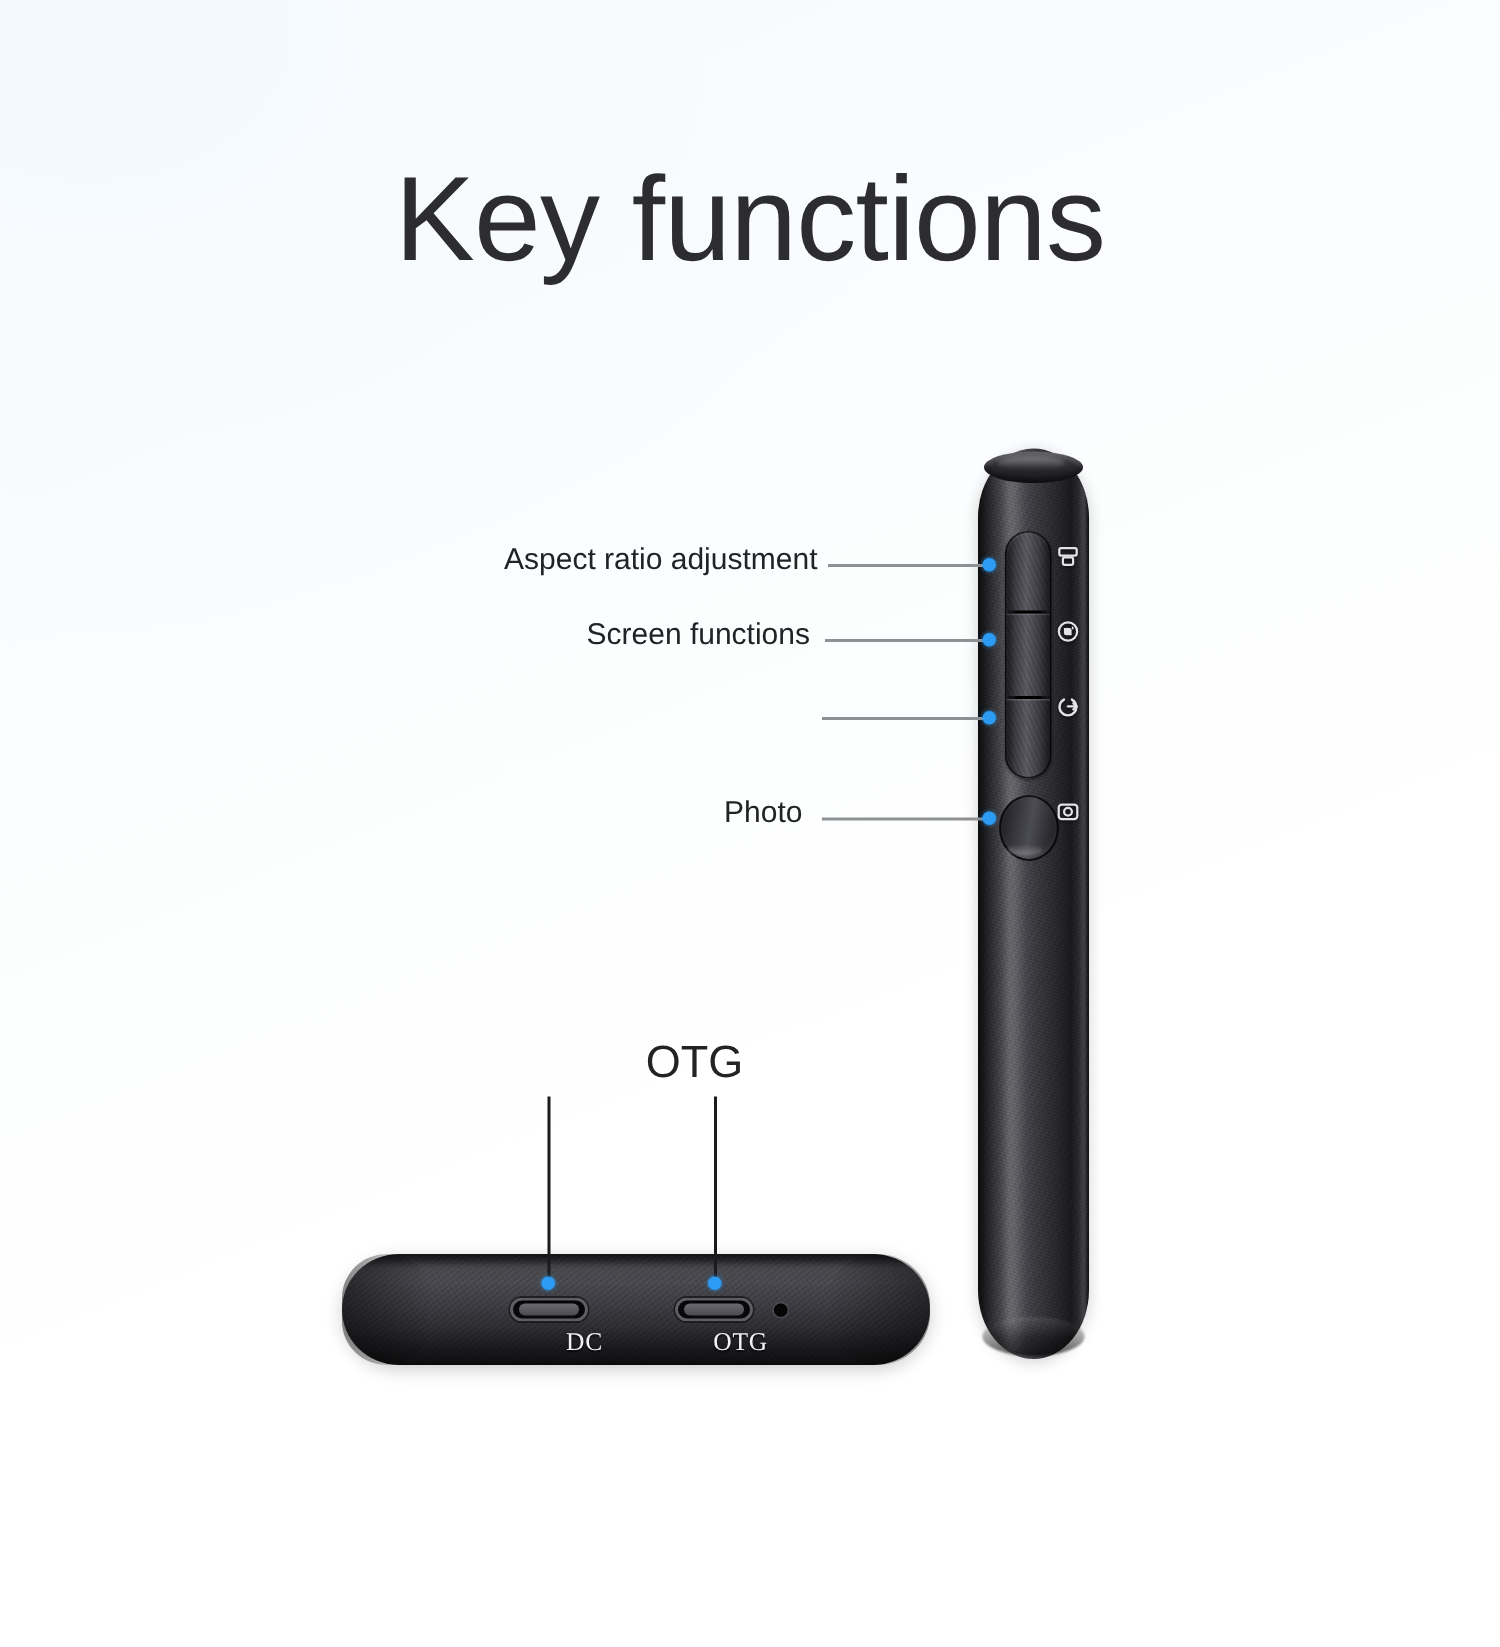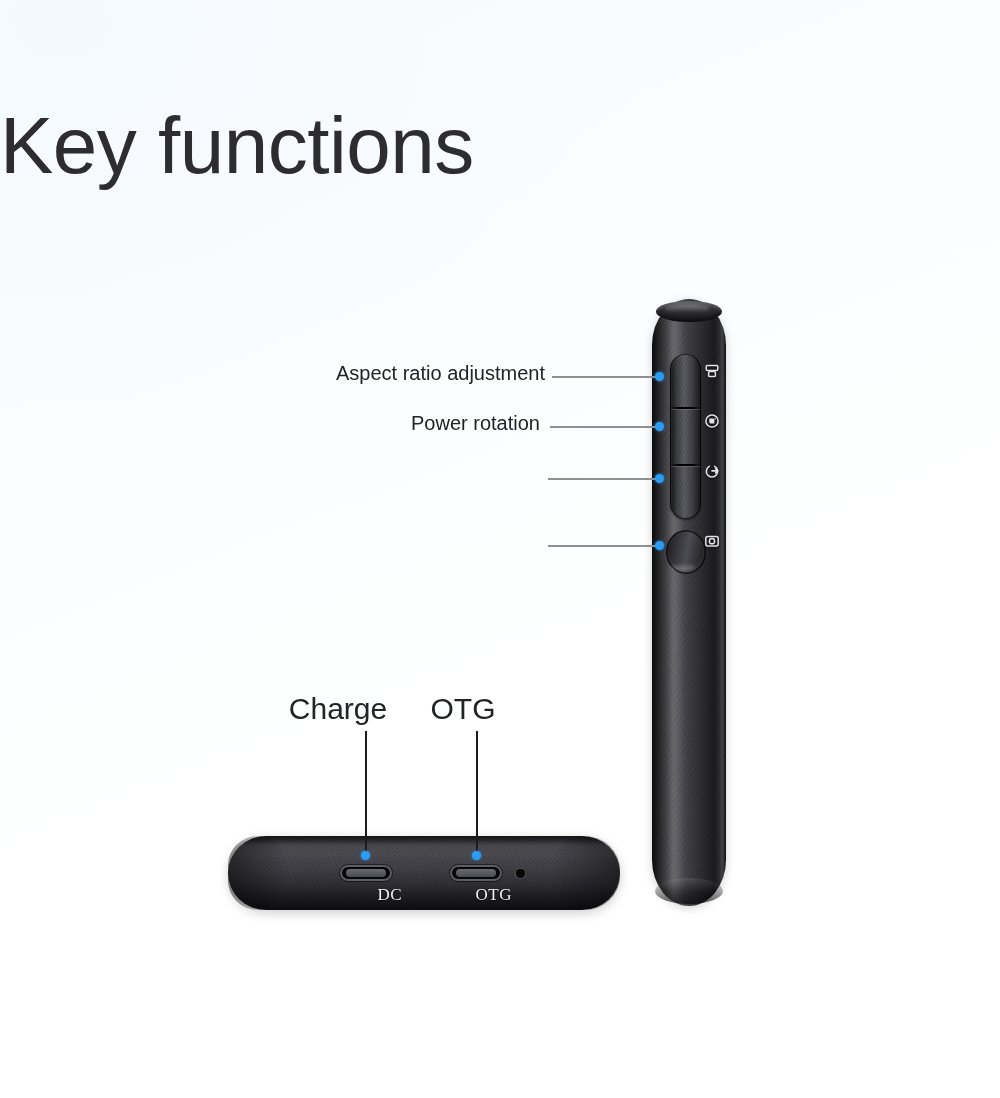--- a/index.html
+++ b/index.html
@@ -12,20 +12,21 @@
   #stage{
     position:absolute;inset:0;width:1000px;height:1098px;
     background:
       radial-gradient(ellipse 820px 620px at 6% 2%, #f3f9fd 0%, #f8fbfe 38%, rgba(255,255,255,0) 72%),
       linear-gradient(158deg,#f6fafd 0%,#fbfdfe 34%,#ffffff 62%,#ffffff 100%);
   }
 
   
   #title{
     position:absolute;left:0;top:104px;width:1000px;
+    text-align:center;
     font-size:80px;line-height:1.05;
     font-weight:400;
     letter-spacing:-0.5px;
     color:#2d2d2f;
     white-space:nowrap;
   }
 
   
   #device{
     position:absolute;left:652px;top:299px;width:74px;height:607px;
@@ -285,45 +286,45 @@
         <rect x="1.8" y="3.4" width="12.4" height="9.6" rx="2" stroke="#f4f4f6" stroke-width="1.5"></rect>
         <circle cx="8" cy="8.2" r="2.6" stroke="#f4f4f6" stroke-width="1.5"></circle>
       </svg>
     </div>
   </div>
 
   <div class="lbl" style="left:155px;top:363px;width:390px;">Aspect ratio adjustment</div>
   <div class="lead-h" style="left:552px;top:376px;width:105px;"></div>
   <div class="lead-dot" style="left:655px;top:372px;"></div>
 
-  <div class="lbl" style="left:155px;top:413px;width:385px;">Power rotation</div>
+  <div class="lbl" style="left:155px;top:413px;width:385px;">Screen functions</div>
   <div class="lead-h" style="left:550px;top:426px;width:107px;"></div>
   <div class="lead-dot" style="left:655px;top:422px;"></div>
 
   <div class="lead-h" style="left:548px;top:478px;width:109px;"></div>
   <div class="lead-dot" style="left:655px;top:474px;"></div>
 
+  <div class="lbl" style="left:155px;top:532px;width:380px;">Photo</div>
   <div class="lead-h" style="left:548px;top:545px;width:109px;"></div>
   <div class="lead-dot" style="left:655px;top:541px;"></div>
 
   <div id="endcap">
     <div class="endcap-shell"></div>
     <div class="endcap-left-shade"></div>
     <div class="endcap-right-shade"></div>
 
     <div class="usbc" style="left:112px;top:29px;"></div>
     <div class="port-label" style="left:102px;top:50px;width:72px;">DC</div>
 
     <div class="usbc" style="left:222px;top:29px;"></div>
     <div class="port-label" style="left:212px;top:50px;width:72px;">OTG</div>
 
     <div class="pinhole" style="left:288px;top:33px;"></div>
   </div>
 
-  <div class="lbl-top" style="left:248px;top:694px;width:180px;">Charge</div>
   <div class="lead-v" style="left:365px;top:731px;height:125px;"></div>
   <div class="lead-dot" style="left:361px;top:851px;"></div>
 
   <div class="lbl-top" style="left:398px;top:694px;width:130px;">OTG</div>
   <div class="lead-v" style="left:476px;top:731px;height:125px;"></div>
   <div class="lead-dot" style="left:472px;top:851px;"></div>
 
 </div>
 
 </body></html>

